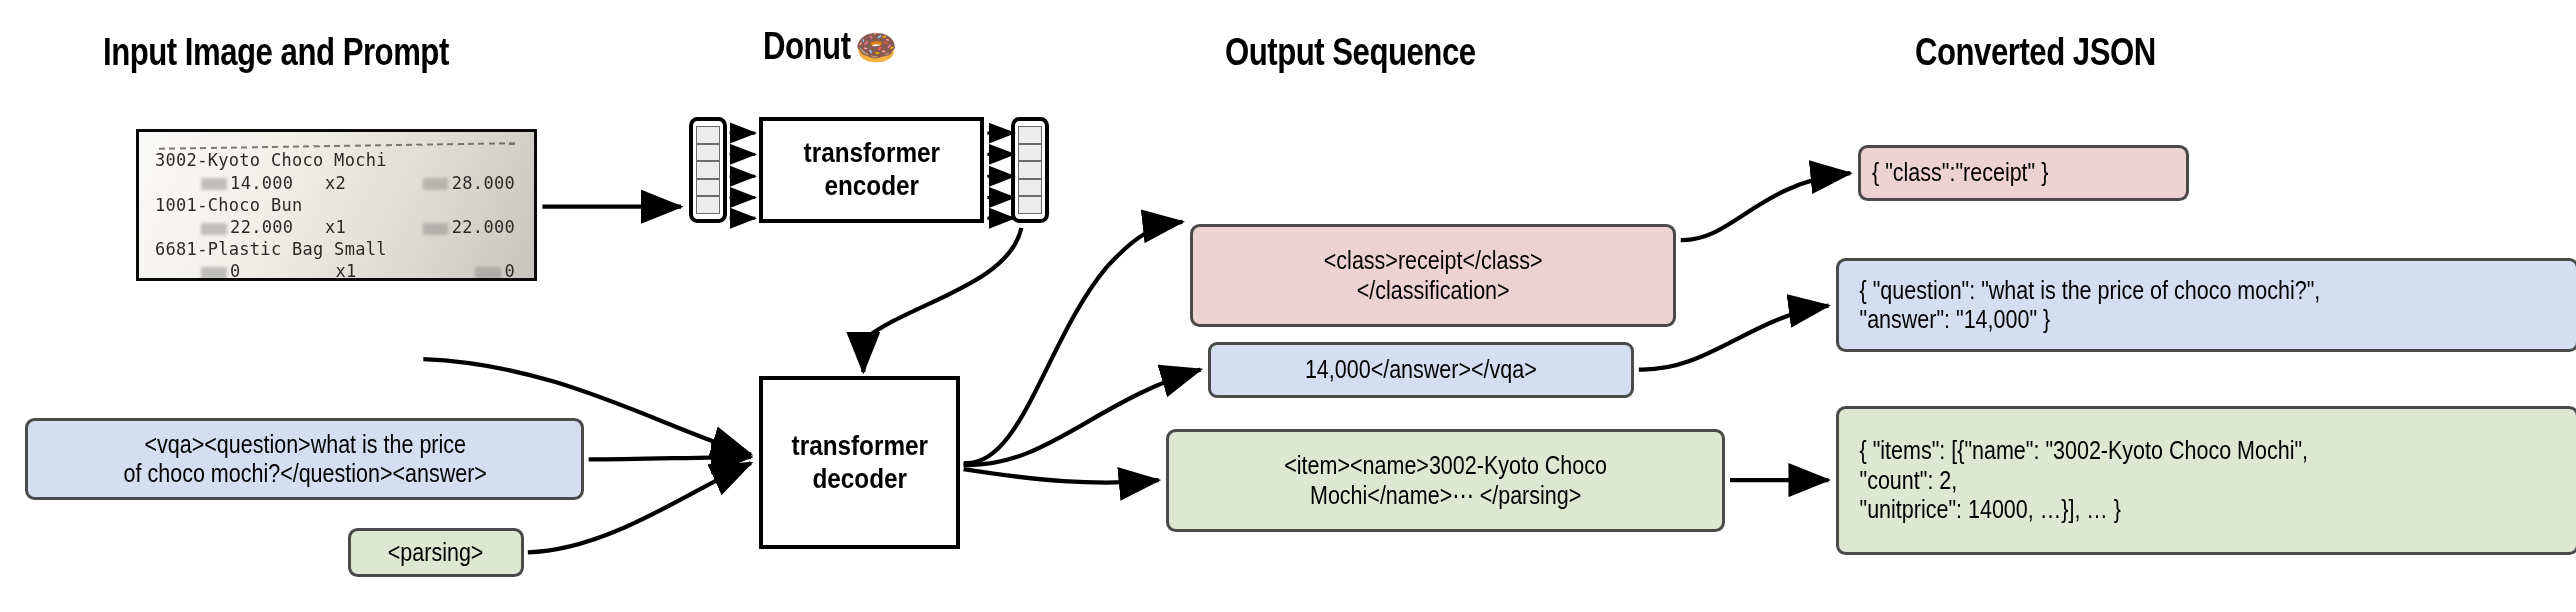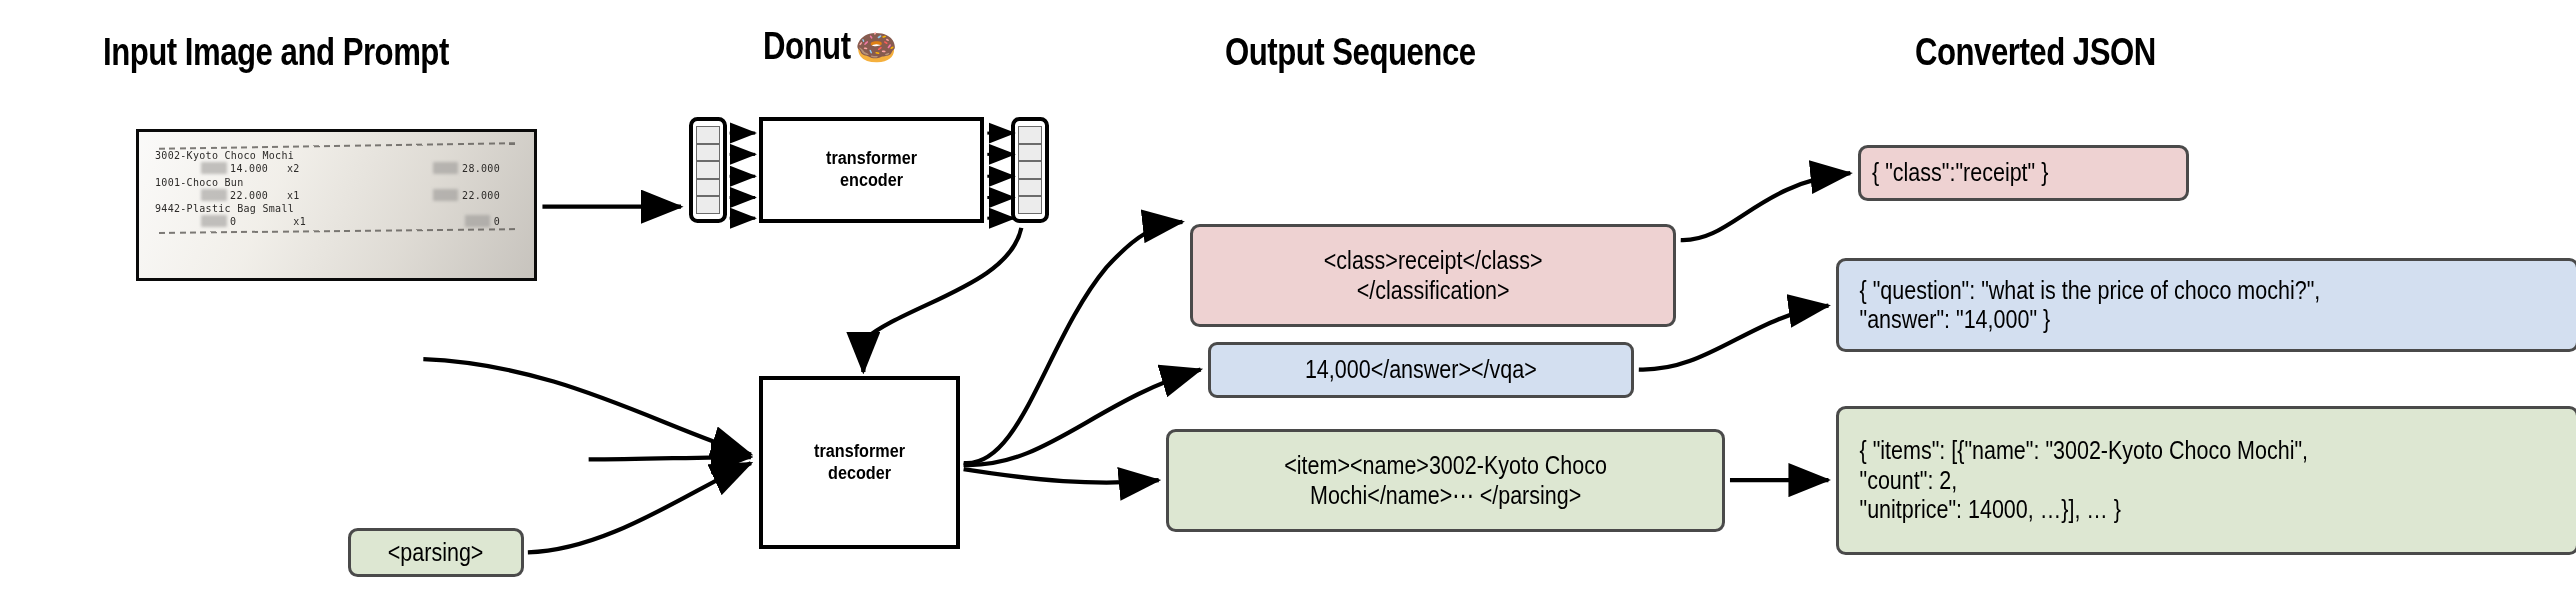--- a/index.html
+++ b/index.html
@@ -41,30 +41,30 @@
     color:#2c2a28;
     filter:blur(0.3px);
   }
   #receipt .dashline{
     height:1.8px;margin:3.6px 0 2.4px 3.6px;
     background:repeating-linear-gradient(to right,#5d5a56 0 6px,transparent 6px 10.3px);
     transform:rotate(-0.9deg);opacity:.8;
   }
   #receipt .dashline.bottom{transform:rotate(-0.6deg);margin-top:2.4px;}
   #receipt .rline{
-    font-size:10px;line-height:1.30;white-space:pre;letter-spacing:0.3px;
+    font-size:17px;line-height:1.30;white-space:pre;letter-spacing:0.3px;
   }
   #receipt .rline.amt{padding-left:46px;}
   #receipt .rcol{display:inline-block;}
   #receipt .blur-chip{
     display:inline-block;width:25.5px;height:12px;vertical-align:-1.8px;
     background:rgba(150,148,145,.55);filter:blur(1.8px);border-radius:1.2px;
     margin-right:3.6px;
   }
-  #receipt .right{float:right;margin-right:18px;}
+  #receipt .right{float:right;margin-right:3px;}
 
   
   .rbox{
     position:absolute;box-sizing:border-box;
     border:3px solid #4a4a4a;border-radius:9.7px;
     display:flex;align-items:center;justify-content:center;
     text-align:center;color:#000;
     font-size:25px;line-height:1.18;
     padding:3.6px 8.5px;
     transform-origin:center center;
@@ -92,21 +92,21 @@
   #box-json-vqa{left:1824px;top:258px;width:743px;height:94px;}
   #box-json-parse{left:1824px;top:406px;width:743px;height:149px;}
   #box-json-vqa .txt,#box-json-parse .txt{padding-left:13.4px;}
   #box-json-class .txt{padding-left:2.4px;}
 
   
   .tblock{
     position:absolute;box-sizing:border-box;
     border:4.3px solid #000;background:#fff;
     display:flex;align-items:center;justify-content:center;
-    font-weight:bold;font-size:18px;line-height:1.22;color:#000;
+    font-weight:bold;font-size:27px;line-height:1.22;color:#000;
     text-align:center;
   }
   .tblock .txt{transform:scaleX(0.9);display:block;white-space:pre-line;}
   #enc-block{left:747px;top:117px;width:225px;height:106px;}
   #dec-block{left:747px;top:376px;width:201px;height:173px;}
 
   
   .tokenstrip{
     position:absolute;box-sizing:border-box;
     border:4.3px solid #000;border-radius:8.5px;background:#fff;
@@ -136,26 +136,30 @@
 
   <div class="col-title" id="title-json">Converted JSON</div>
 
   <div id="receipt">
     <div class="paper">
       <div class="dashline"></div>
       <div class="rline">3002-Kyoto Choco Mochi</div>
       <div class="rline amt"><span class="blur-chip"></span><span>14.000</span><span class="rcol">&nbsp;&nbsp;&nbsp;</span><span>x2</span><span class="right"><span class="blur-chip"></span><span>28.000</span></span></div>
       <div class="rline">1001-Choco Bun</div>
       <div class="rline amt"><span class="blur-chip"></span><span>22.000</span><span class="rcol">&nbsp;&nbsp;&nbsp;</span><span>x1</span><span class="right"><span class="blur-chip"></span><span>22.000</span></span></div>
-      <div class="rline">9442-Plastic Bag Small</div>
+      <div class="rline">6681-Plastic Bag Small</div>
       <div class="rline amt"><span class="blur-chip"></span><span>0</span><span class="rcol">&nbsp;&nbsp;&nbsp;&nbsp;&nbsp;&nbsp;&nbsp;&nbsp;&nbsp;</span><span>x1</span><span class="right"><span class="blur-chip"></span><span>0</span></span></div>
       <div class="dashline bottom"></div>
     </div>
   </div>
 
+  <div class="rbox blue" id="box-vqa">
+    <span class="txt">&lt;vqa&gt;&lt;question&gt;what is the price
+of choco mochi?&lt;/question&gt;&lt;answer&gt;</span>
+  </div>
   <div class="rbox green" id="box-parsing">
     <span class="txt">&lt;parsing&gt;</span>
   </div>
 
   <div class="tokenstrip" id="strip-in">
     <span class="tok"></span>
     <span class="tok"></span>
     <span class="tok"></span>
     <span class="tok"></span>
     <span class="tok"></span>

